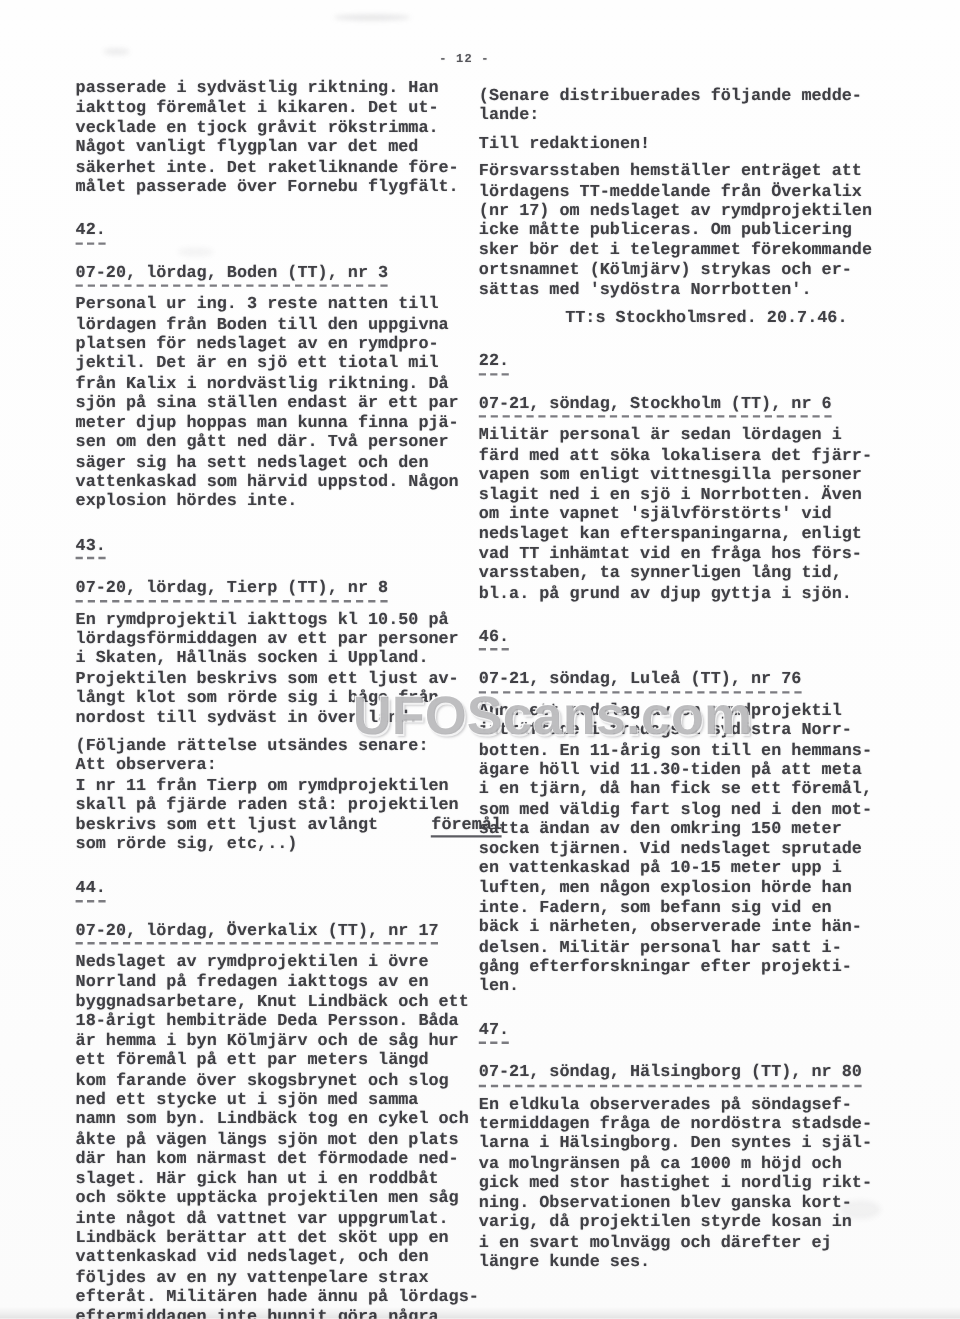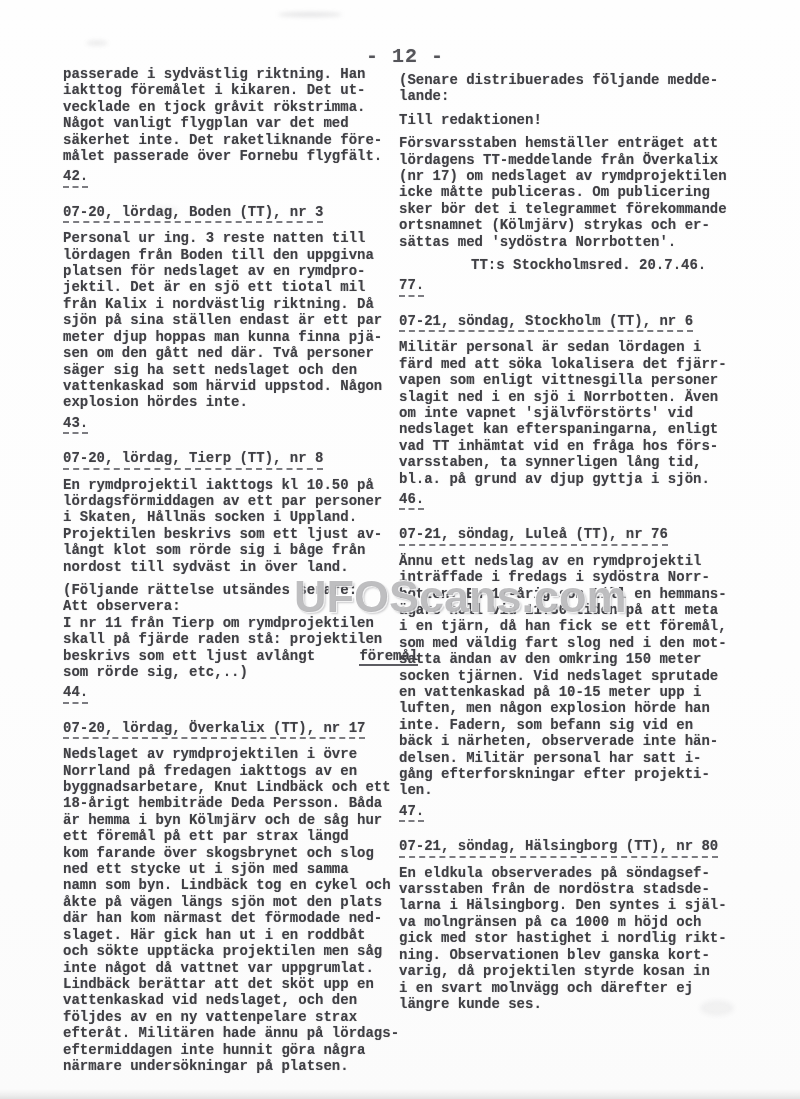--- a/index.html
+++ b/index.html
@@ -9,35 +9,35 @@
     position:relative;
     overflow:hidden;
     font-family:"Liberation Mono", monospace;
   }
   .page{
     position:absolute;inset:0;
     background:linear-gradient(180deg,#fefefe 0%,#fdfdfd 60%,#fbfbfb 100%);
   }
   .page-number{
     position:absolute;left:366px;top:45px;
-    font-size:20px;font-weight:700;color:#55555a;
+    font-size:10px;font-weight:700;color:#55555a;
     letter-spacing:1px;white-space:pre;
     text-shadow:0 0 1px rgba(80,80,85,0.35);
   }
   .col{
     position:absolute;
     font-size:14px;font-weight:700;line-height:16.4px;
     color:#404045;
     text-shadow:0 0 1px rgba(64,64,70,0.40);
   }
   .col-left{left:63px;top:66px;width:340px;}
   .col-right{left:399px;top:72px;width:344px;}
   .line{white-space:pre;}
   .block-para{margin-top:7px;}
-  .block-num{margin-top:4px;}
+  .block-num{margin-top:20px;}
   .block-head{margin-top:16px;margin-bottom:6px;}
   .block:first-child{margin-top:0;}
   .num-text,.head-text{
     display:inline-block;
     border-bottom:2px dashed rgba(74,74,80,0.72);
     padding-bottom:1px;
   }
   .indent .line{padding-left:72px;}
   .uword{
     border-bottom:2px solid rgba(64,64,70,0.85);
@@ -112,21 +112,21 @@
         <div class="line">som rörde sig, etc,..)</div>
       </div>
       <div class="block block-num"><span class="num-text">44.</span></div>
       <div class="block block-head"><span class="head-text">07-20, lördag, Överkalix (TT), nr 17</span></div>
       <div class="block block-para">
         <div class="line">Nedslaget av rymdprojektilen i övre</div>
         <div class="line">Norrland på fredagen iakttogs av en</div>
         <div class="line">byggnadsarbetare, Knut Lindbäck och ett</div>
         <div class="line">18-årigt hembiträde Deda Persson. Båda</div>
         <div class="line">är hemma i byn Kölmjärv och de såg hur</div>
-        <div class="line">ett föremål på ett par strax längd</div>
+        <div class="line">ett föremål på ett par meters längd</div>
         <div class="line">kom farande över skogsbrynet och slog</div>
         <div class="line">ned ett stycke ut i sjön med samma</div>
         <div class="line">namn som byn. Lindbäck tog en cykel och</div>
         <div class="line">åkte på vägen längs sjön mot den plats</div>
         <div class="line">där han kom närmast det förmodade ned-</div>
         <div class="line">slaget. Här gick han ut i en roddbåt</div>
         <div class="line">och sökte upptäcka projektilen men såg</div>
         <div class="line">inte något då vattnet var uppgrumlat.</div>
         <div class="line">Lindbäck berättar att det sköt upp en</div>
         <div class="line">vattenkaskad vid nedslaget, och den</div>
@@ -149,21 +149,21 @@
         <div class="line">lördagens TT-meddelande från Överkalix</div>
         <div class="line">(nr 17) om nedslaget av rymdprojektilen</div>
         <div class="line">icke måtte publiceras. Om publicering</div>
         <div class="line">sker bör det i telegrammet förekommande</div>
         <div class="line">ortsnamnet (Kölmjärv) strykas och er-</div>
         <div class="line">sättas med 'sydöstra Norrbotten'.</div>
       </div>
       <div class="block block-para indent">
         <div class="line">TT:s Stockholmsred. 20.7.46.</div>
       </div>
-      <div class="block block-num"><span class="num-text">77.</span></div>
+      <div class="block block-num"><span class="num-text">22.</span></div>
       <div class="block block-head"><span class="head-text">07-21, söndag, Stockholm (TT), nr 6</span></div>
       <div class="block block-para">
         <div class="line">Militär personal är sedan lördagen i</div>
         <div class="line">färd med att söka lokalisera det fjärr-</div>
         <div class="line">vapen som enligt vittnesgilla personer</div>
         <div class="line">slagit ned i en sjö i Norrbotten. Även</div>
         <div class="line">om inte vapnet 'självförstörts' vid</div>
         <div class="line">nedslaget kan efterspaningarna, enligt</div>
         <div class="line">vad TT inhämtat vid en fråga hos förs-</div>
         <div class="line">varsstaben, ta synnerligen lång tid,</div>
@@ -185,21 +185,21 @@
         <div class="line">inte. Fadern, som befann sig vid en</div>
         <div class="line">bäck i närheten, observerade inte hän-</div>
         <div class="line">delsen. Militär personal har satt i-</div>
         <div class="line">gång efterforskningar efter projekti-</div>
         <div class="line">len.</div>
       </div>
       <div class="block block-num"><span class="num-text">47.</span></div>
       <div class="block block-head"><span class="head-text">07-21, söndag, Hälsingborg (TT), nr 80</span></div>
       <div class="block block-para">
         <div class="line">En eldkula observerades på söndagsef-</div>
-        <div class="line">varsstaben från de nordöstra stadsde-</div>
+        <div class="line">termiddagen fråga de nordöstra stadsde-</div>
         <div class="line">larna i Hälsingborg. Den syntes i själ-</div>
         <div class="line">va molngränsen på ca 1000 m höjd och</div>
         <div class="line">gick med stor hastighet i nordlig rikt-</div>
         <div class="line">ning. Observationen blev ganska kort-</div>
         <div class="line">varig, då projektilen styrde kosan in</div>
         <div class="line">i en svart molnvägg och därefter ej</div>
         <div class="line">längre kunde ses.</div>
       </div>
     </div>
 

